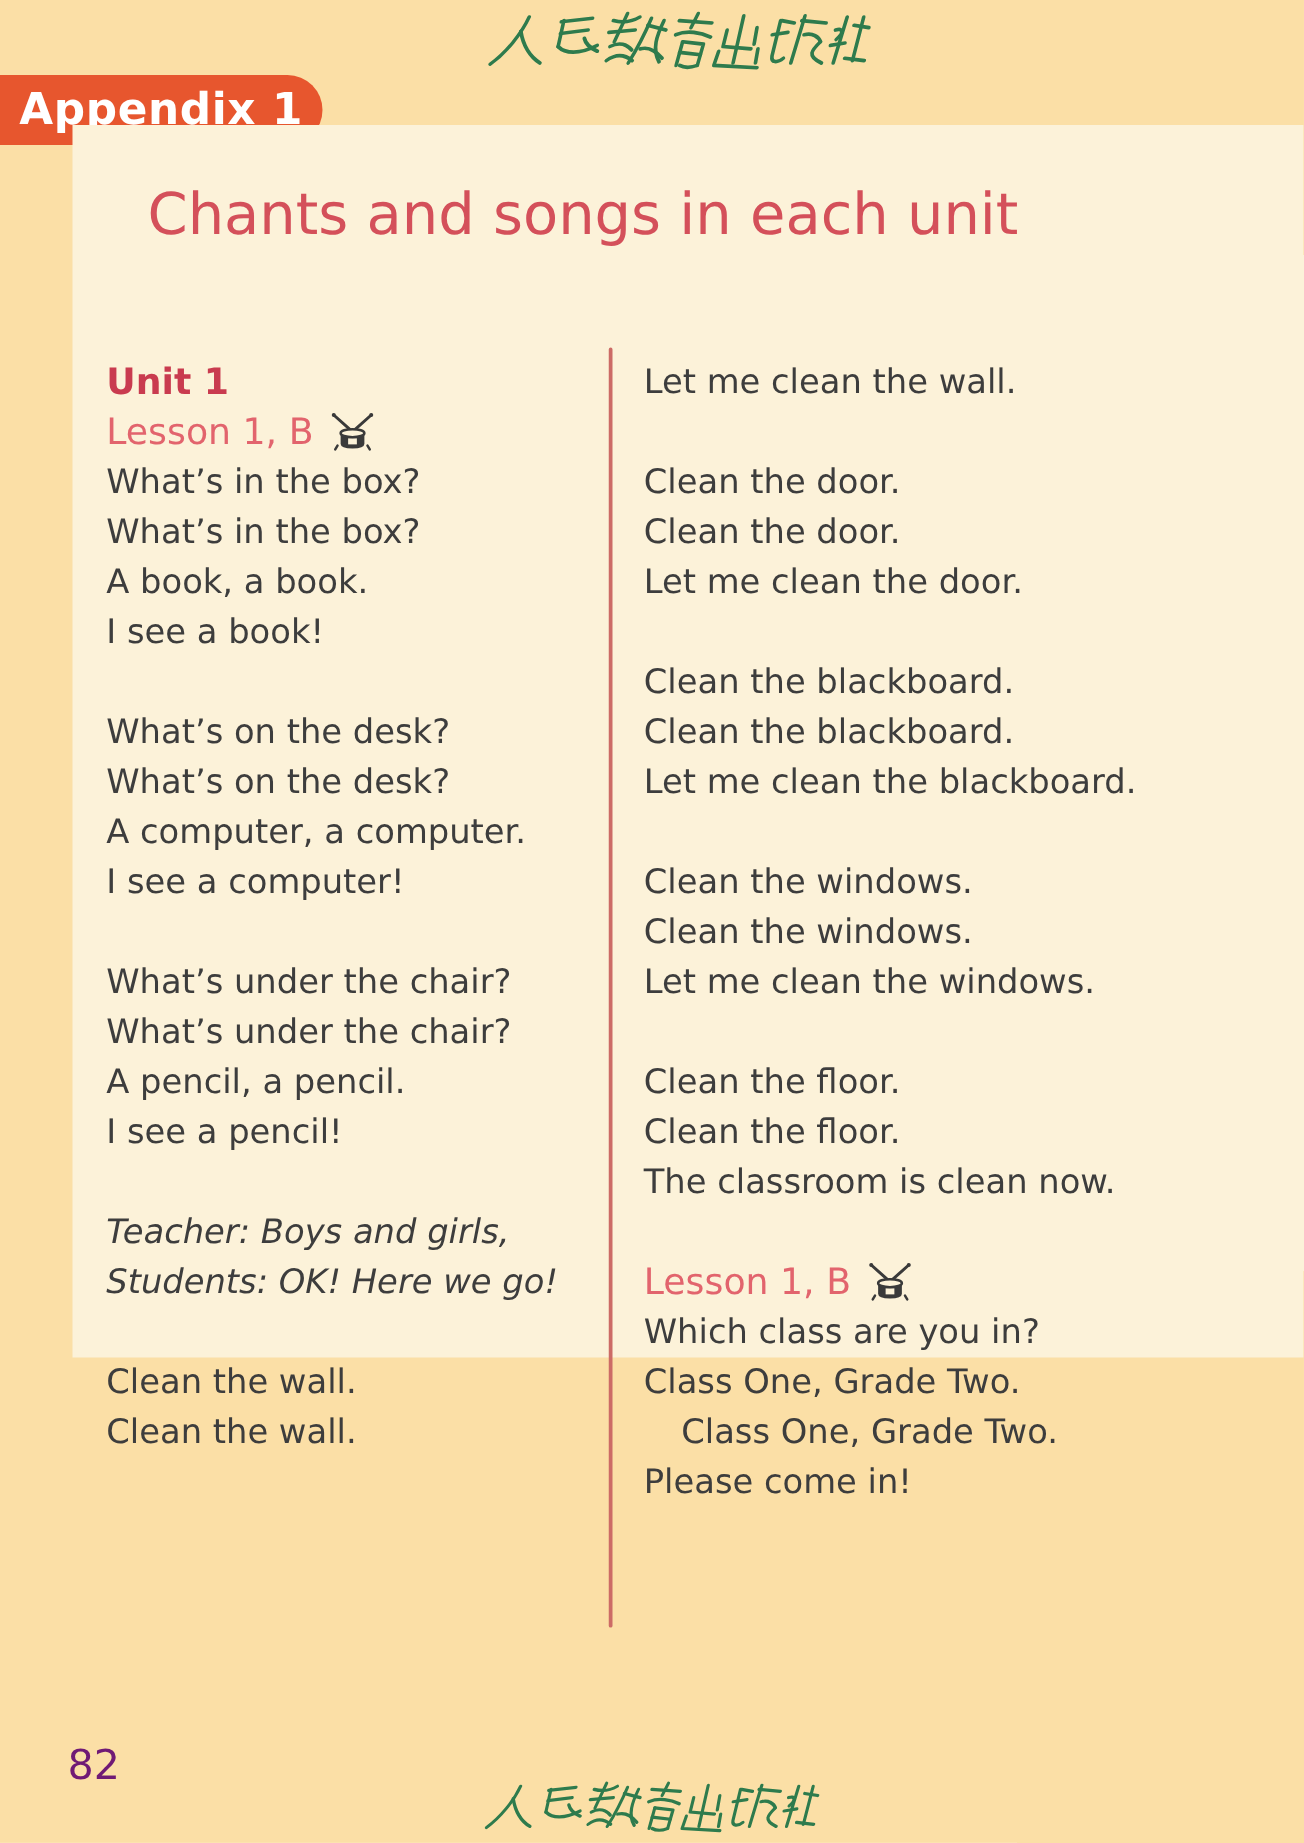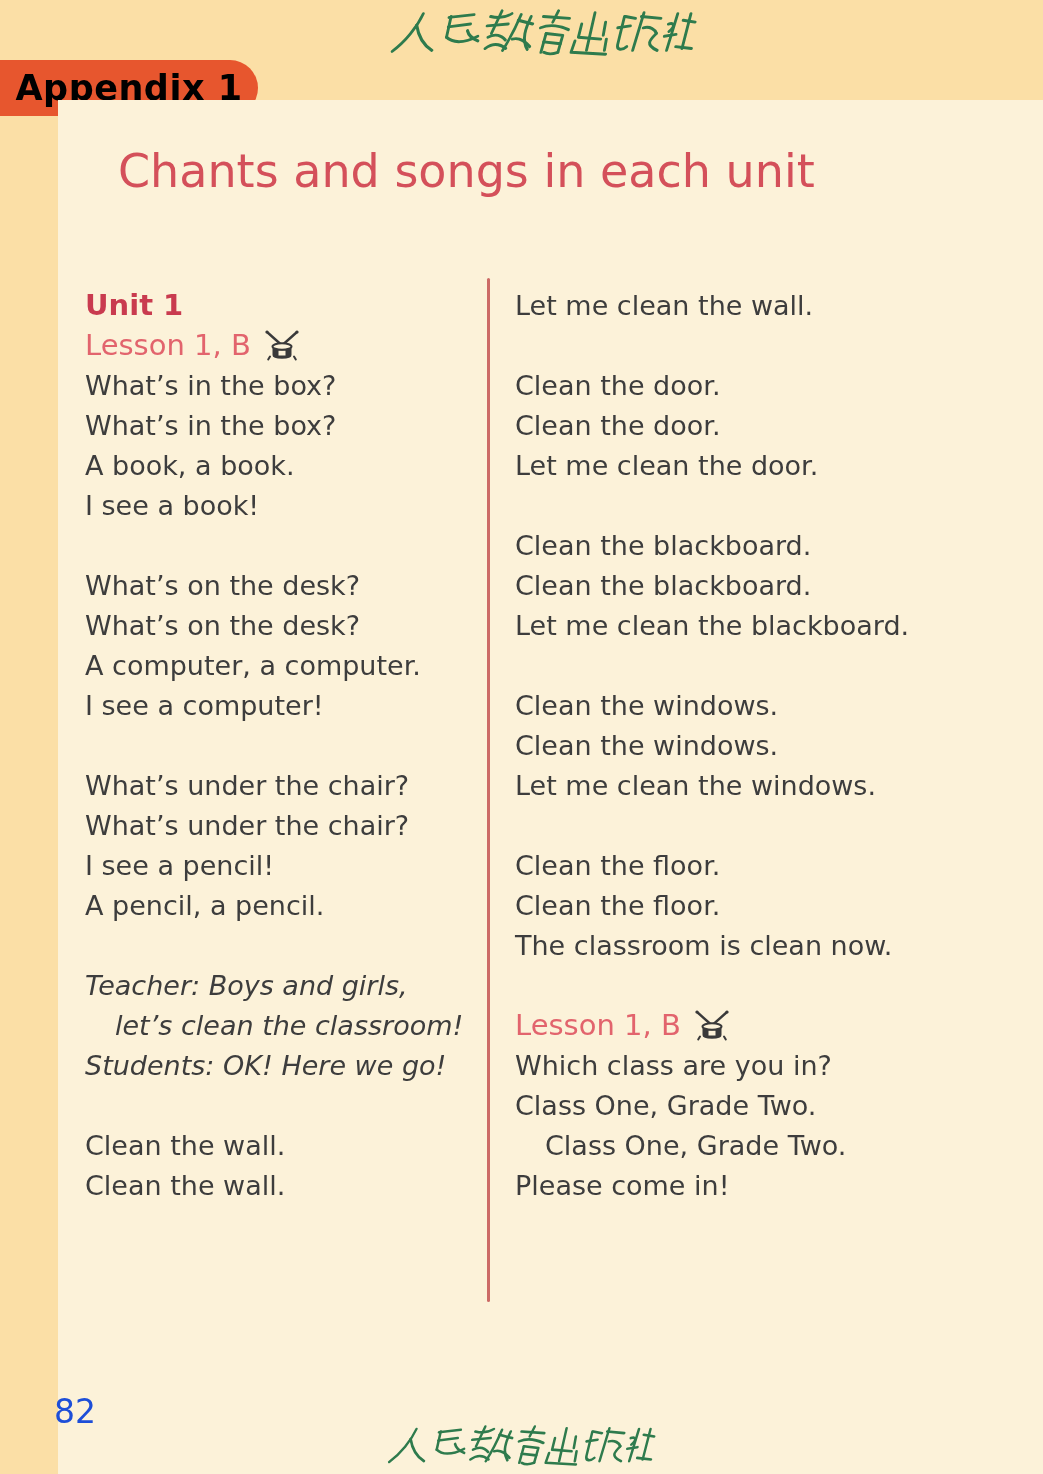--- a/index.html
+++ b/index.html
@@ -7,24 +7,24 @@
     position:relative; width:1043px; height:1474px;
     background:#FBDFA6; overflow:hidden;
     font-family:"DejaVu Sans","Liberation Sans",sans-serif;
   }
   .logo-top { position:absolute; left:388px; top:8px; }
   .logo-bottom { position:absolute; left:50%; transform:translateX(-50%); top:1424px; }
   .badge {
     position:absolute; left:0; top:60px; width:258px; height:56px;
     background:#E7562E; border-radius:0 28px 28px 0;
     display:flex; align-items:center; justify-content:center;
-    color:#000000; font-weight:bold; font-size:35px; letter-spacing:.5px;
+    color:#ffffff; font-weight:bold; font-size:35px; letter-spacing:.5px;
   }
   .panel {
-    position:absolute; left:58px; top:100px; width:985px; height:1374px;
+    position:absolute; left:58px; top:100px; width:985px; height:986px;
     background:#FCF2D9;
   }
   .title {
     position:absolute; left:60px; top:44px; margin:0;
     font-size:46px; font-weight:normal; color:#D4505A; white-space:nowrap;
   }
   .divider {
     position:absolute; left:429px; top:178px; width:3px; height:1024px;
     background:#CC6B66; border-radius:2px;
   }
@@ -33,21 +33,21 @@
   .col-right { left:457px; width:525px; }
   .line {
     height:40px; display:flex; align-items:center;
     font-size:27px; color:#3D3D3D; white-space:nowrap;
   }
   .line.unit   { font-weight:bold; font-size:29px; color:#C93B4F; }
   .line.lesson { font-size:29px; color:#E2646D; }
   .line.italic { font-style:italic; }
   .line.indent { padding-left:30px; }
   .line .icon  { margin-left:12px; display:inline-flex; flex:0 0 auto; }
-  .page-number { position:absolute; left:54px; top:1392px; font-size:33px; color:#1d4ed8; }
+  .page-number { position:absolute; left:54px; top:1392px; font-size:33px; color:#701a75; }
 </style>
 </head>
 <body>
 
 <svg width="0" height="0" style="position:absolute">
   <defs>
     <symbol id="pub-logo" viewBox="0 0 330 52">
       <g transform="skewX(-10) translate(6 0)" stroke="#2E7B4D" stroke-width="3.1" stroke-linecap="round" stroke-linejoin="round" fill="none">
         <path d="M32 6 C28 20 18 36 6 46"></path>
           <path d="M27 18 C31 30 39 40 48 45"></path>
@@ -152,31 +152,28 @@
           <span>I see a computer!</span>
         </div>
         <div class="line blank"></div>
         <div class="line text">
           <span>What’s under the chair?</span>
         </div>
         <div class="line text">
           <span>What’s under the chair?</span>
         </div>
         <div class="line text">
+          <span>A pencil, a pencil.</span>
+        </div>
+        <div class="line text">
           <span>I see a pencil!</span>
-        </div>
-        <div class="line text">
-          <span>A pencil, a pencil.</span>
         </div>
         <div class="line blank"></div>
         <div class="line text italic">
           <span>Teacher: Boys and girls,</span>
-        </div>
-        <div class="line text italic indent">
-          <span>let’s clean the classroom!</span>
         </div>
         <div class="line text italic">
           <span>Students: OK! Here we go!</span>
         </div>
         <div class="line blank"></div>
         <div class="line text">
           <span>Clean the wall.</span>
         </div>
         <div class="line text">
           <span>Clean the wall.</span>

